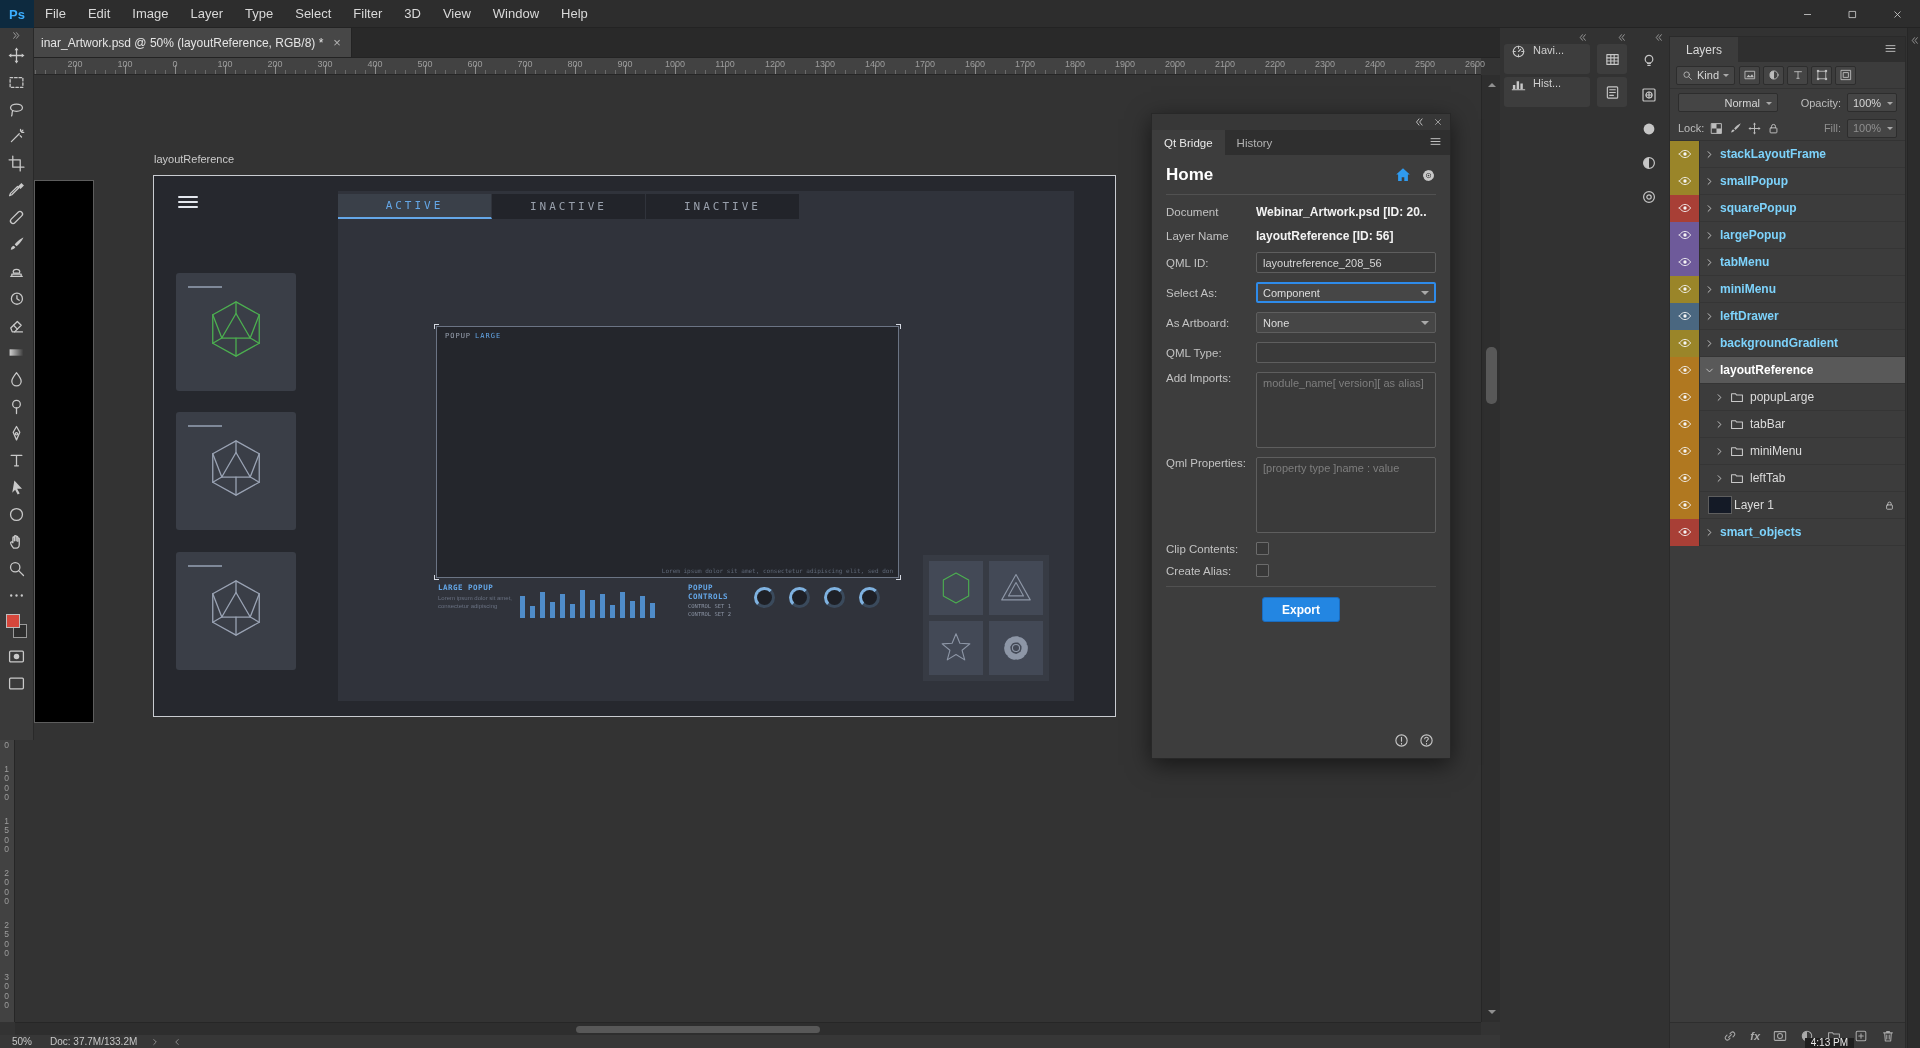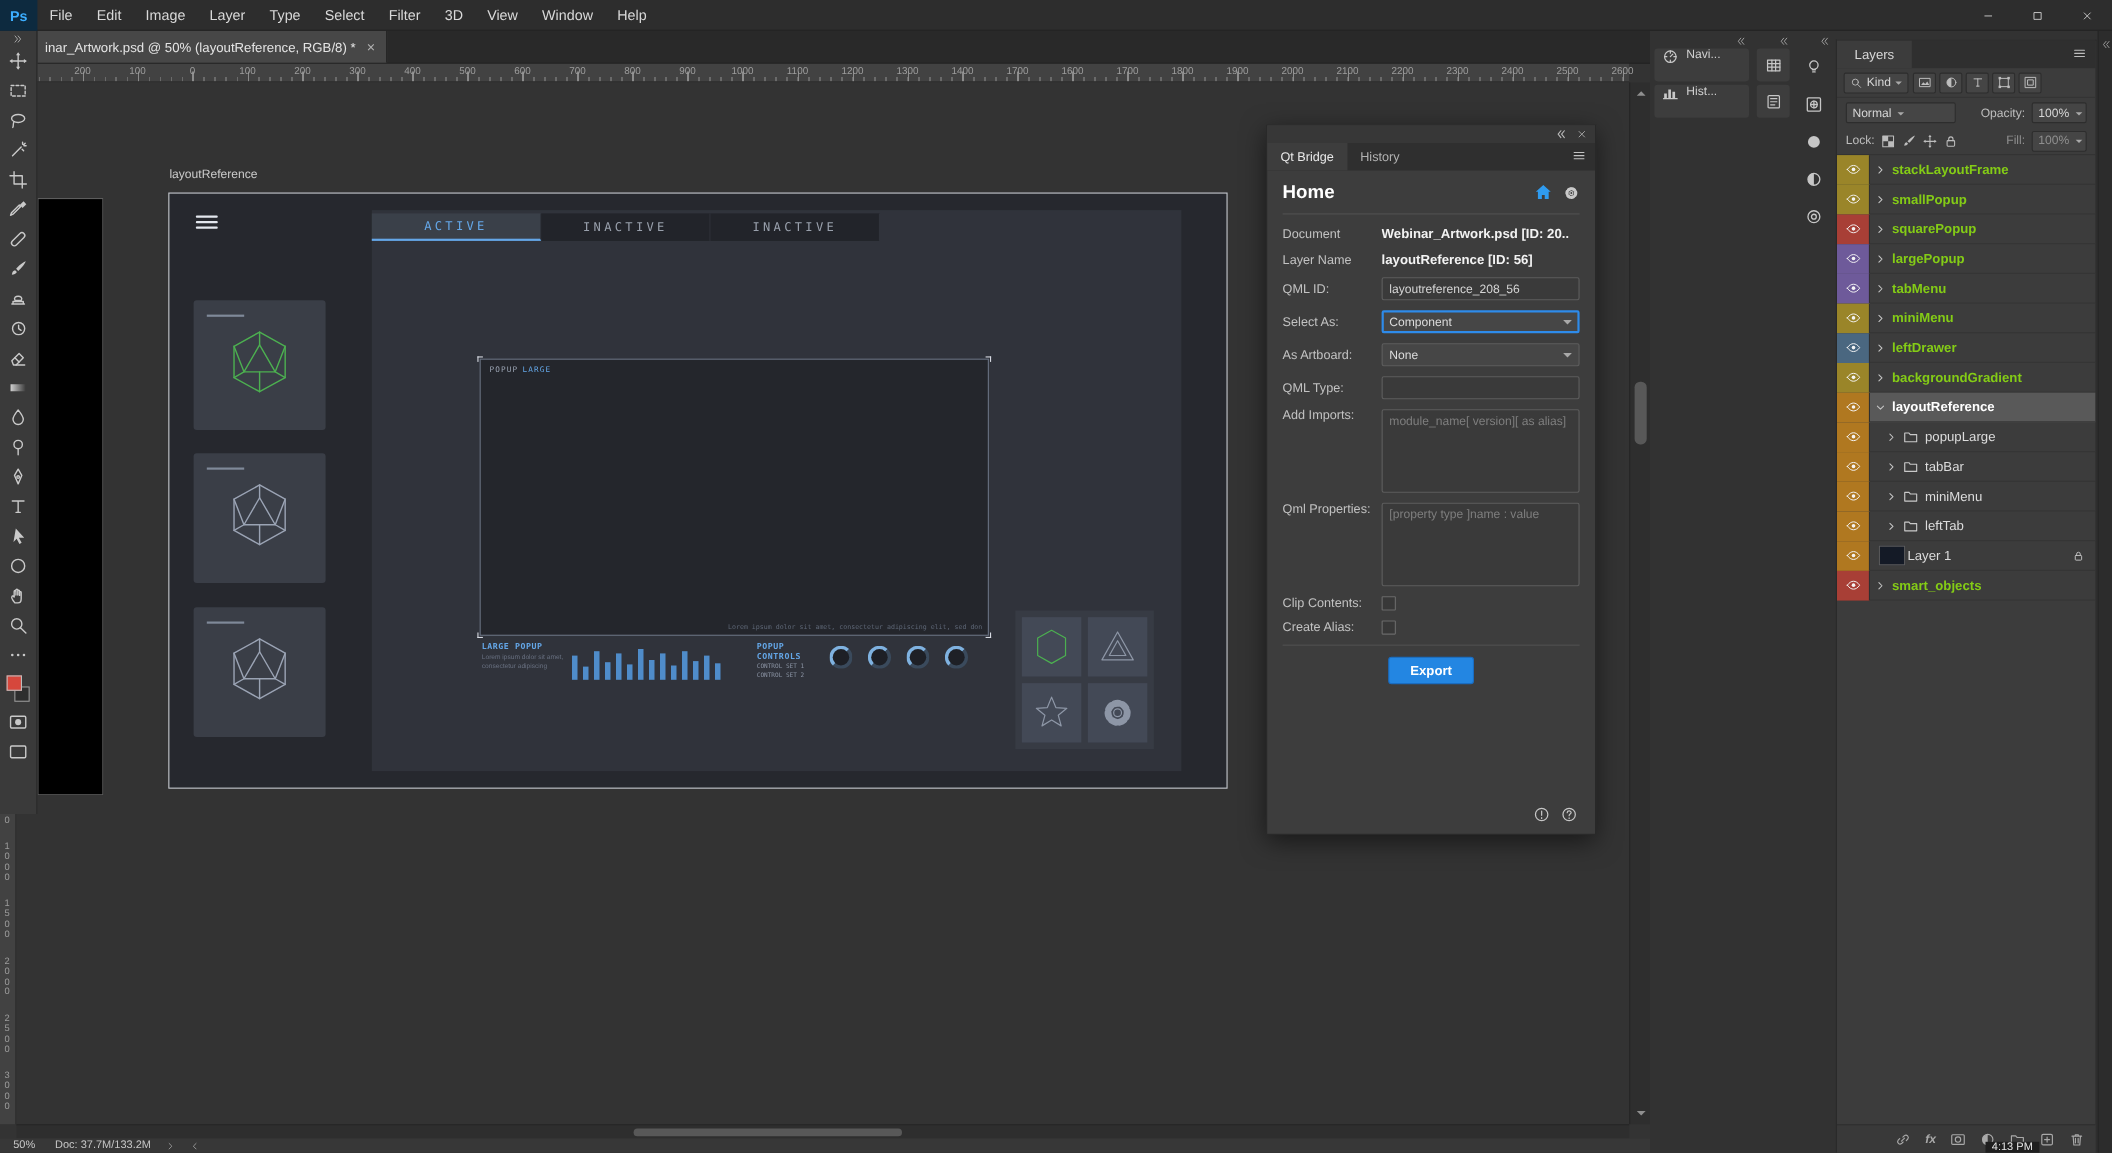--- a/index.html
+++ b/index.html
@@ -146,39 +146,39 @@
   .lp-menu{margin-left:auto;align-self:center;padding-right:8px;color:#bdbdbd}
   .lp-menu .ic{width:13px;height:13px}
   .lp-filter{height:27px;display:flex;align-items:center;gap:4px;padding:0 6px;border-bottom:1px solid #333;flex:none}
   .kind-select{height:19px;display:flex;align-items:center;gap:4px;background:#454545;border:1px solid #2d2d2d;border-radius:2px;padding:0 5px;color:#d6d6d6;font-size:11px}
   .kind-select .ic{width:11px;height:11px;color:#bdbdbd}
   .sel-caret{width:0;height:0;border:3.5px solid transparent;border-top-color:#a9a9a9;transform:translateY(2px)}
   .filter-btn{width:21px;height:19px;background:#454545;border:1px solid #2d2d2d;border-radius:2px;display:flex;align-items:center;justify-content:center;color:#bdbdbd}
   .filter-btn .ic{width:12px;height:12px}
   .lp-blend{height:27px;display:flex;align-items:center;gap:6px;padding:0 8px;flex:none}
   .mini-select{height:19px;background:#454545;border:1px solid #2d2d2d;border-radius:2px;display:flex;align-items:center;padding:0 5px;color:#d6d6d6;font-size:11px;gap:6px}
-  .blend{width:100px;justify-content:flex-start}
+  .blend{width:100px;justify-content:flex-end}
   .opacity{width:50px;justify-content:space-between}
   .lbl{font-size:11px;color:#bdbdbd}
   .lp-lock{height:25px;display:flex;align-items:center;gap:6px;padding:0 8px;border-bottom:1px solid #333;flex:none}
   .lock-ic{color:#bdbdbd;display:inline-flex;width:13px;height:13px}
   .dim{color:#8f8f8f}
   .ml-auto{margin-left:auto}
   .lp-list{flex:1;overflow:hidden}
   .lrow{height:27px;display:flex;align-items:center;border-bottom:1px solid #353535}
   .lrow.sel{background:#595959}
   .tag{width:30px;height:27px;display:flex;align-items:center;justify-content:center;flex:none;border-right:1px solid #2f2f2f;color:#f5f5f5}
   .tag .ic{width:14px;height:14px}
   .tw{width:18px;display:flex;justify-content:center;color:#c5c5c5}
   .tw .ic{width:9px;height:9px}
   .tw.open .ic{transform:rotate(90deg)}
   .indent{width:10px;flex:none}
   .fold{color:#c9c9c9;margin:0 4px 0 2px;display:inline-flex;width:14px;height:14px}
   .lname{font-size:12px;color:#dcdcdc;margin-left:2px;white-space:nowrap}
-  .lname.b{font-weight:bold;color:#84cc16}
+  .lname.b{font-weight:bold;color:#7dd3fc}
   .lrow.sel .lname{color:#fff}
   .thumb{width:24px;height:18px;background:#141a26;border:1px solid #5e5e5e;margin-left:8px;flex:none}
   .lk{margin-left:auto;margin-right:10px;color:#c9c9c9;display:inline-flex;width:11px;height:11px}
   .lp-bottom{height:26px;background:#393939;border-top:1px solid #2e2e2e;display:flex;align-items:center;justify-content:flex-end;gap:13px;padding-right:10px;flex:none}
   .lp-bottom .ic{width:14px;height:14px;color:#a9a9a9}
   .fx-lbl{font-size:11px;font-style:italic;font-weight:bold;color:#a9a9a9}
   #edge-strip{position:absolute;right:0;top:0;width:13px;bottom:0;background:#2c2c2c;border-left:1px solid #262626;display:flex;justify-content:center;padding-top:8px;color:#9a9a9a}
   #edge-strip .ic{width:9px;height:9px}
   #task-time{position:absolute;right:66px;bottom:0;height:10px;line-height:10px;font-size:10px;color:#e8e8e8;background:#1f1f1f;padding:0 6px;z-index:60;overflow:hidden}
 </style>

